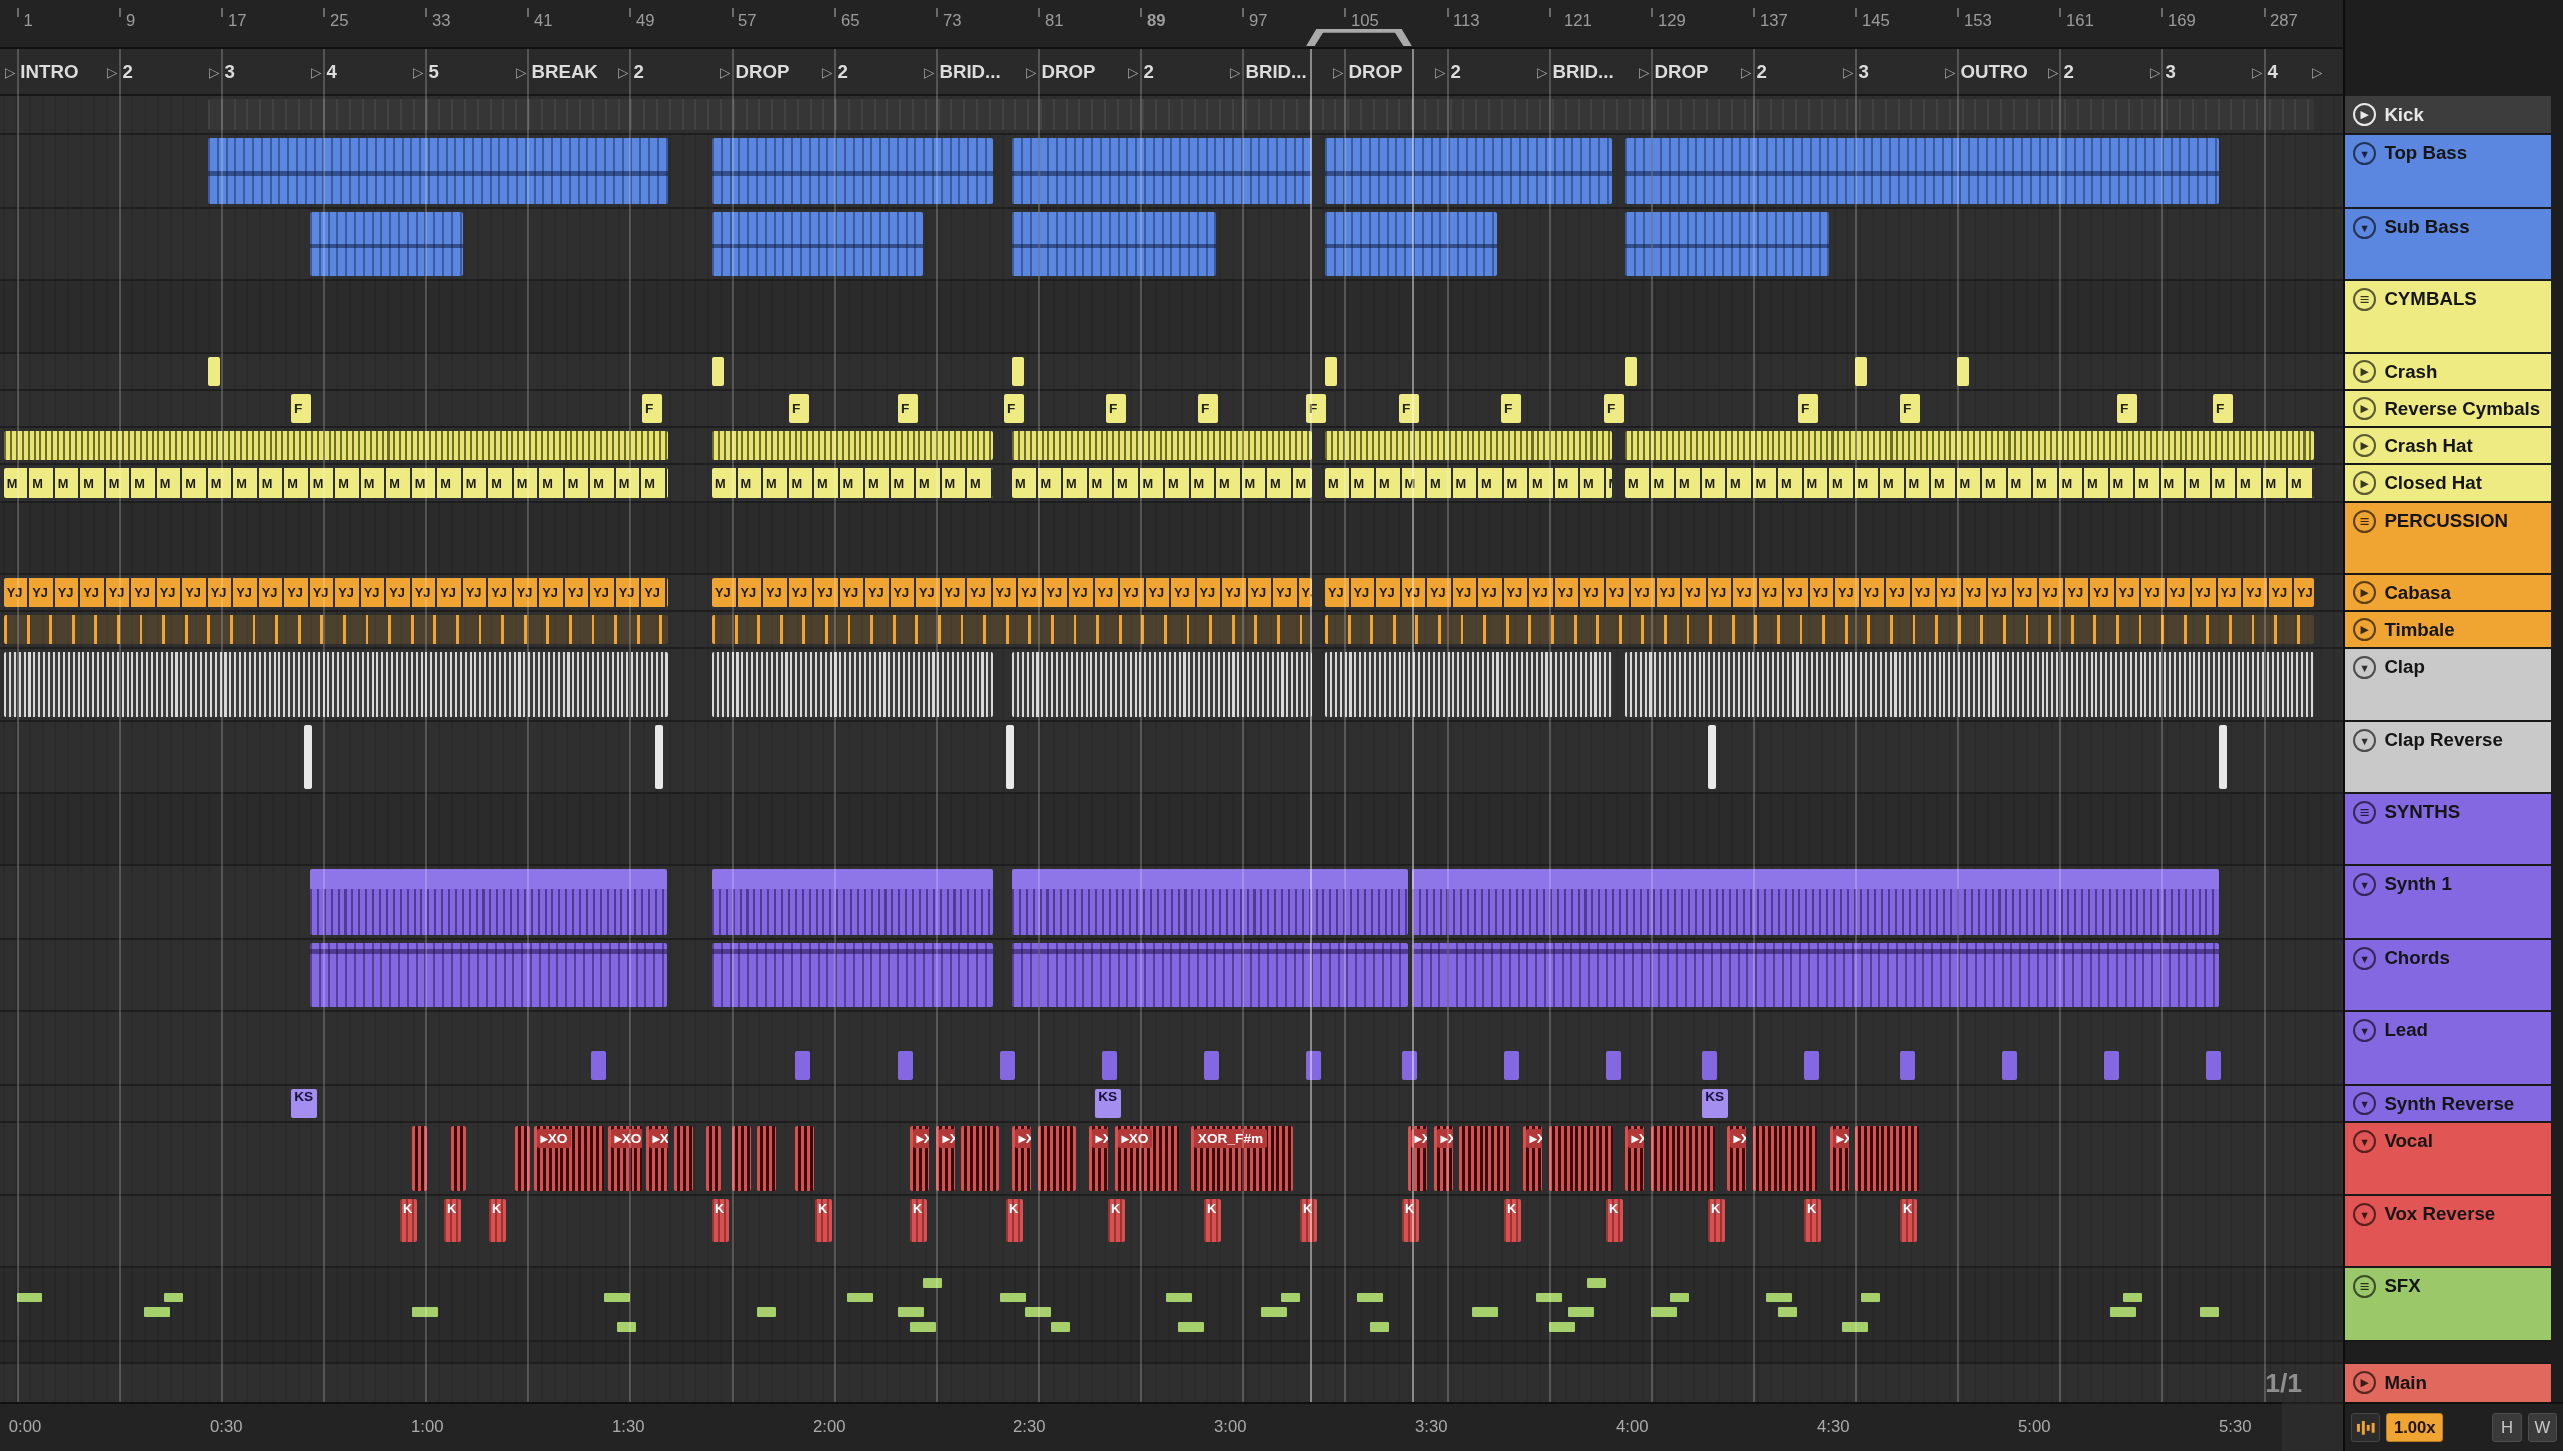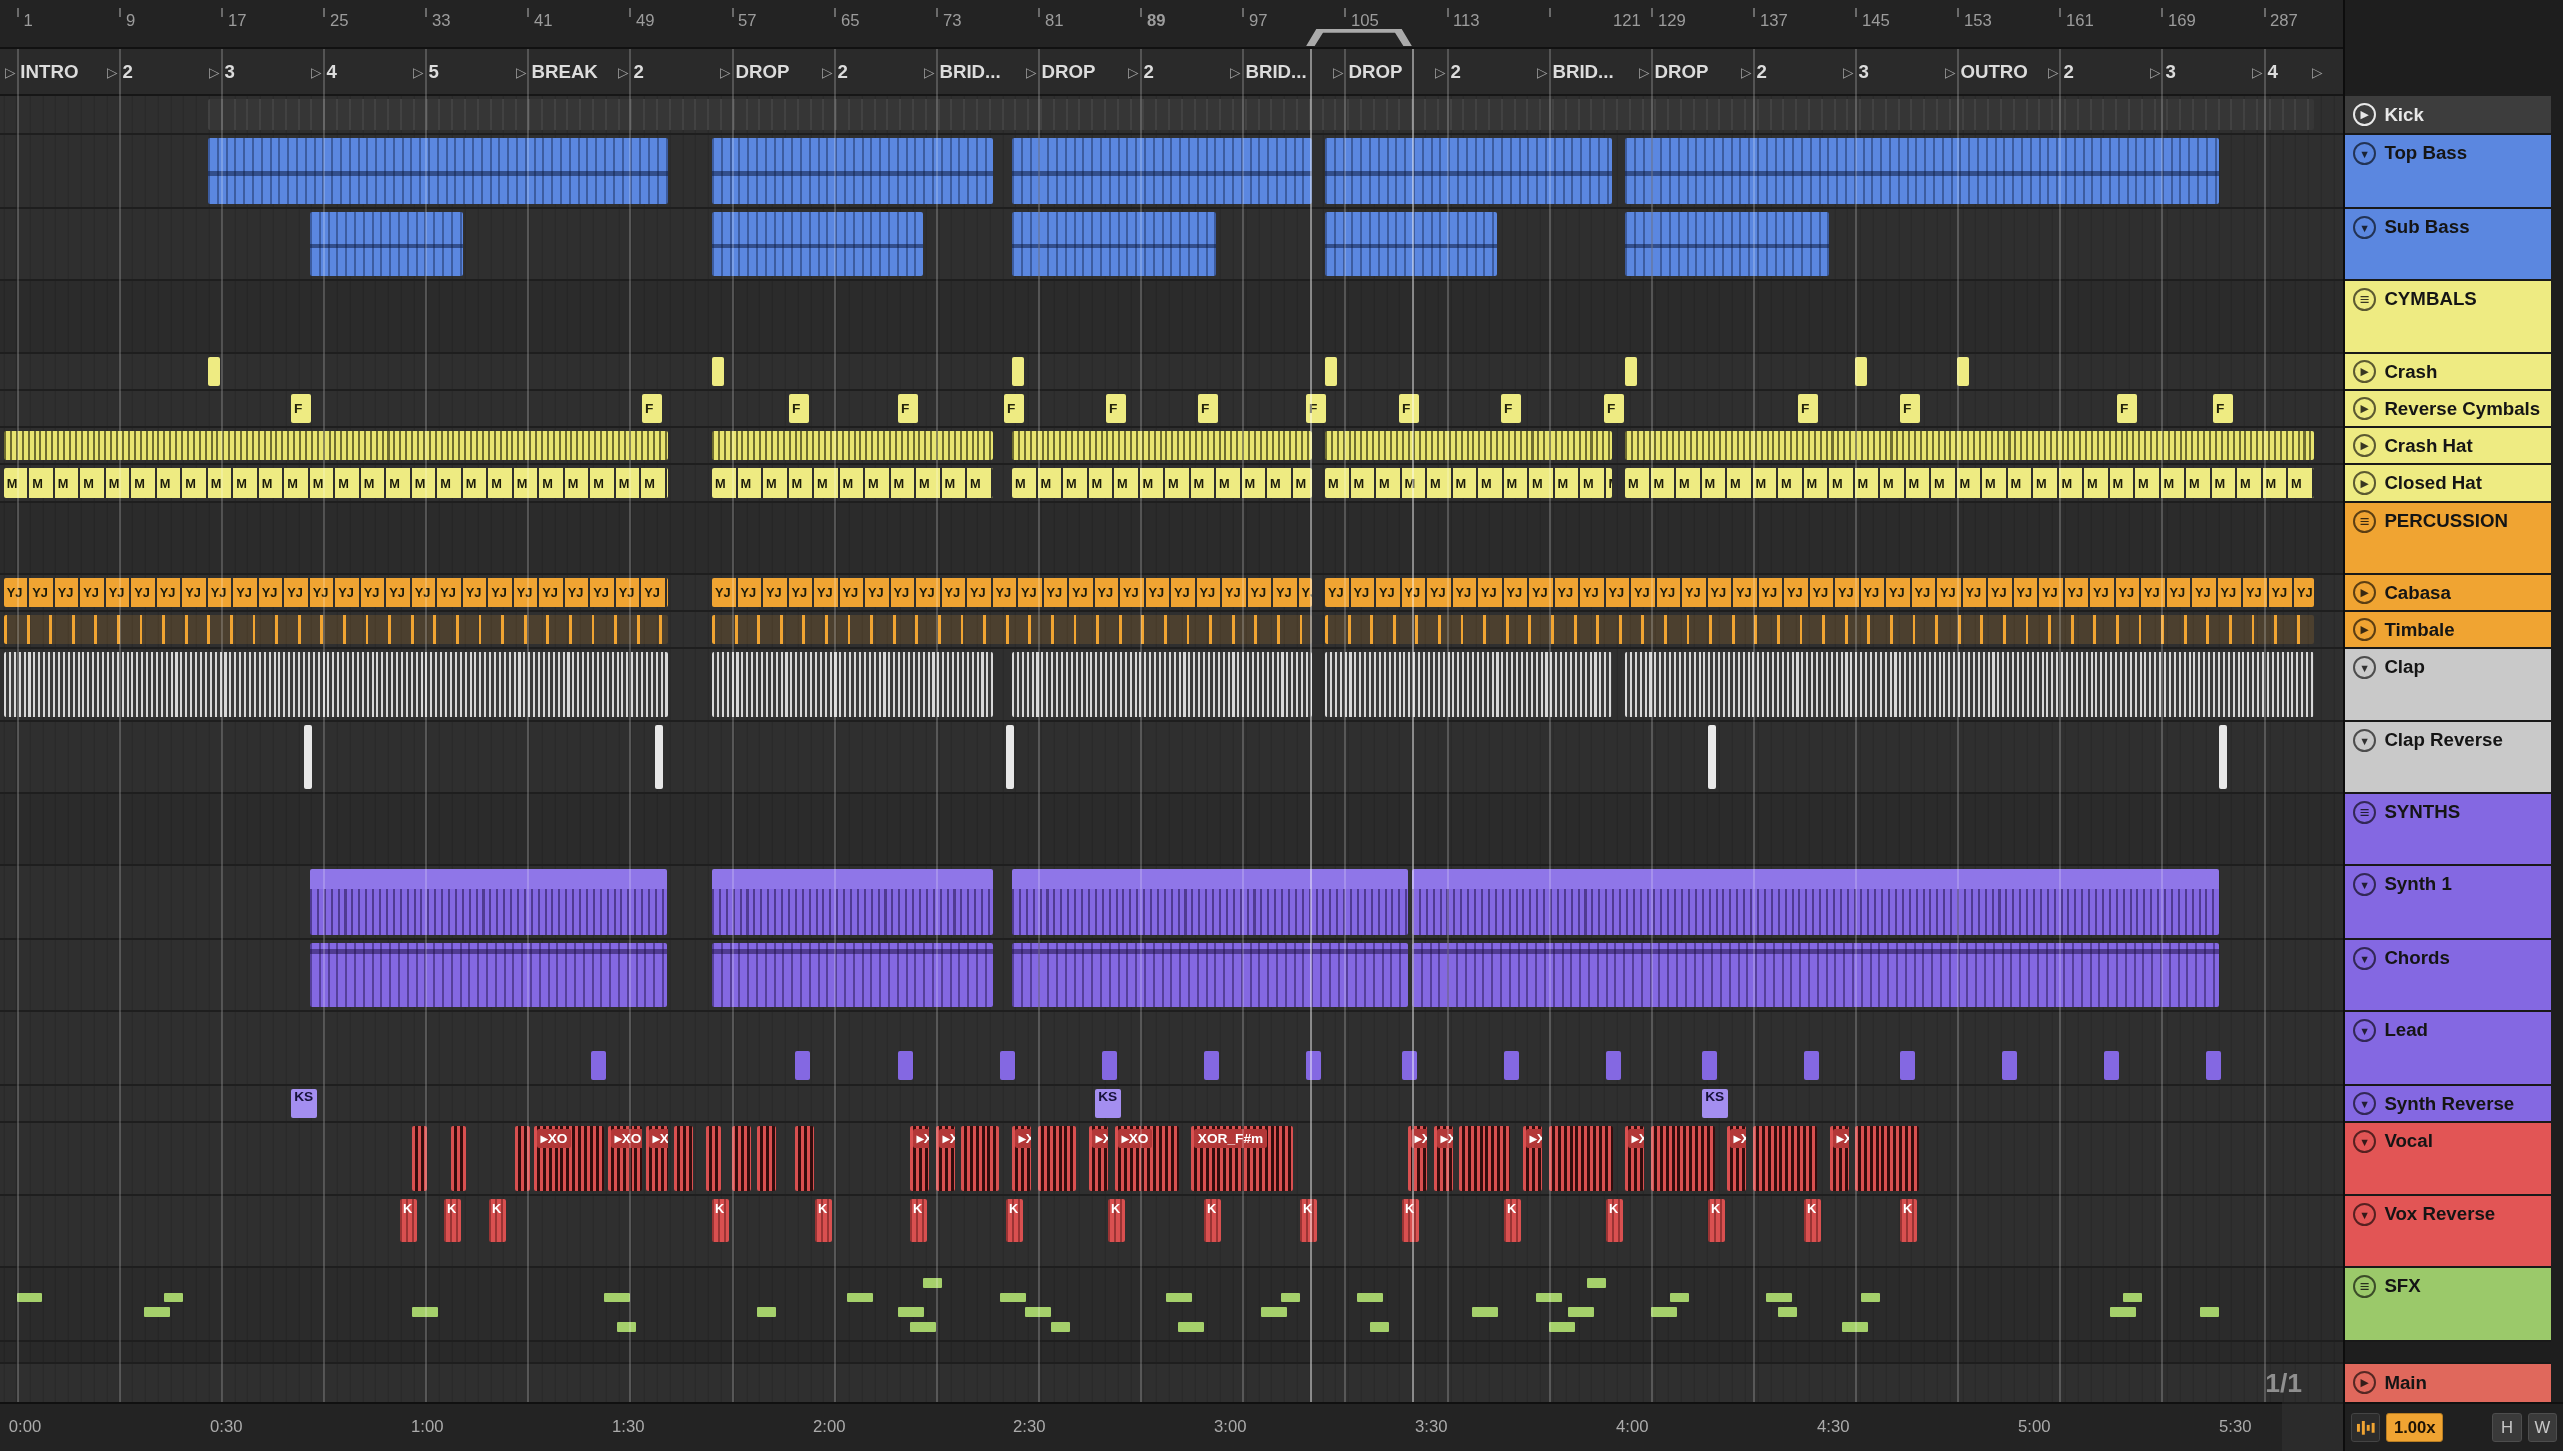--- a/index.html
+++ b/index.html
@@ -142,21 +142,21 @@
         <div class="ticklabel" style="left: 1045px;">81</div>
         <div class="tickmark" style="left: 1140px;"></div>
         <div class="ticklabel" style="left: 1147px; font-weight: bold;">89</div>
         <div class="tickmark" style="left: 1242px;"></div>
         <div class="ticklabel" style="left: 1249px;">97</div>
         <div class="tickmark" style="left: 1344px;"></div>
         <div class="ticklabel" style="left: 1351px;">105</div>
         <div class="tickmark" style="left: 1447px;"></div>
         <div class="ticklabel" style="left: 1453px;">113</div>
         <div class="tickmark" style="left: 1549px;"></div>
-        <div class="ticklabel" style="left: 1613px;">121</div>
+        <div class="ticklabel" style="left: 1564px;">121</div>
         <div class="tickmark" style="left: 1651px;"></div>
         <div class="ticklabel" style="left: 1658px;">129</div>
         <div class="tickmark" style="left: 1753px;"></div>
         <div class="ticklabel" style="left: 1760px;">137</div>
         <div class="tickmark" style="left: 1855px;"></div>
         <div class="ticklabel" style="left: 1862px;">145</div>
         <div class="tickmark" style="left: 1957px;"></div>
         <div class="ticklabel" style="left: 1964px;">153</div>
         <div class="tickmark" style="left: 2059px;"></div>
         <div class="ticklabel" style="left: 2066px;">161</div>

